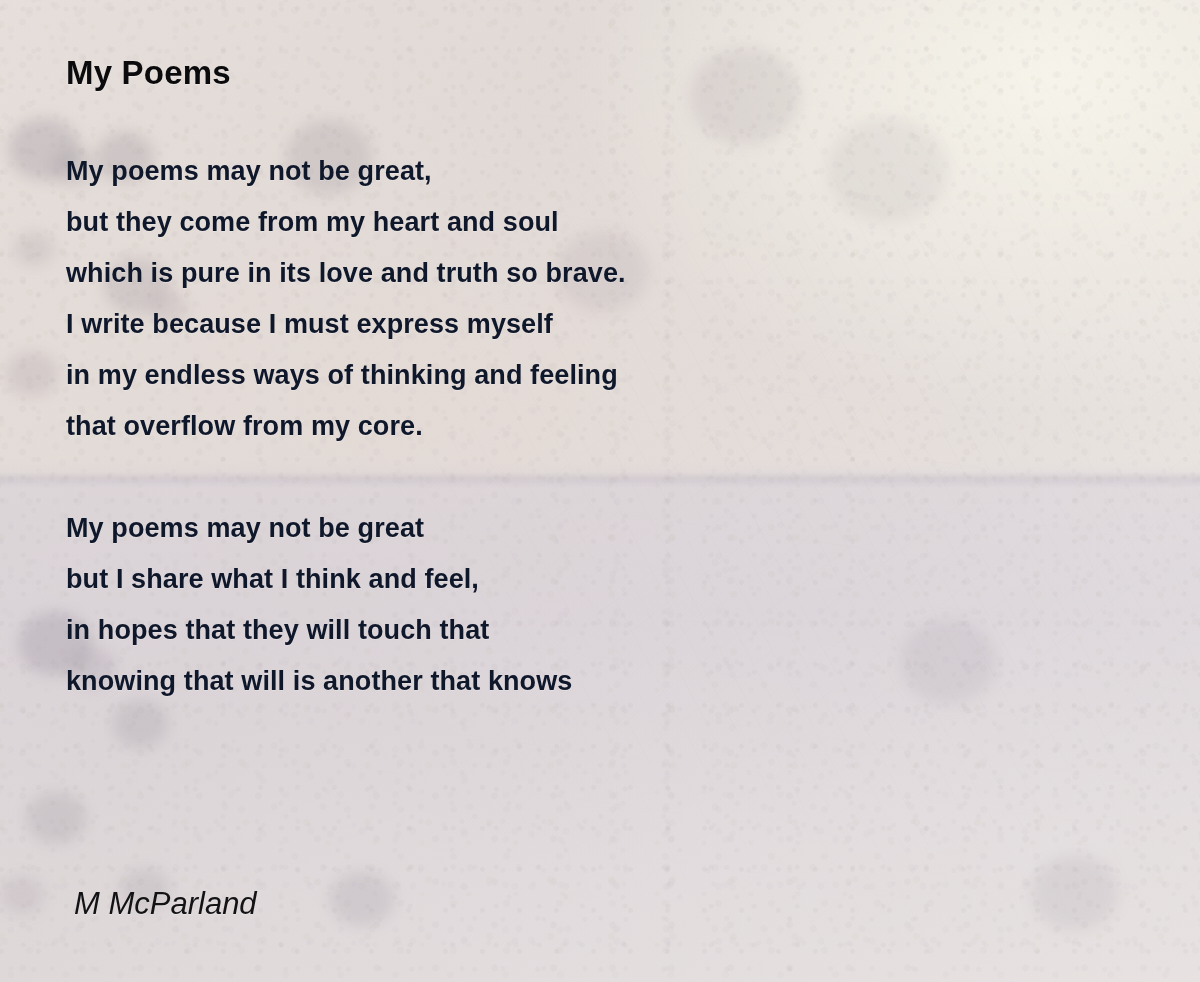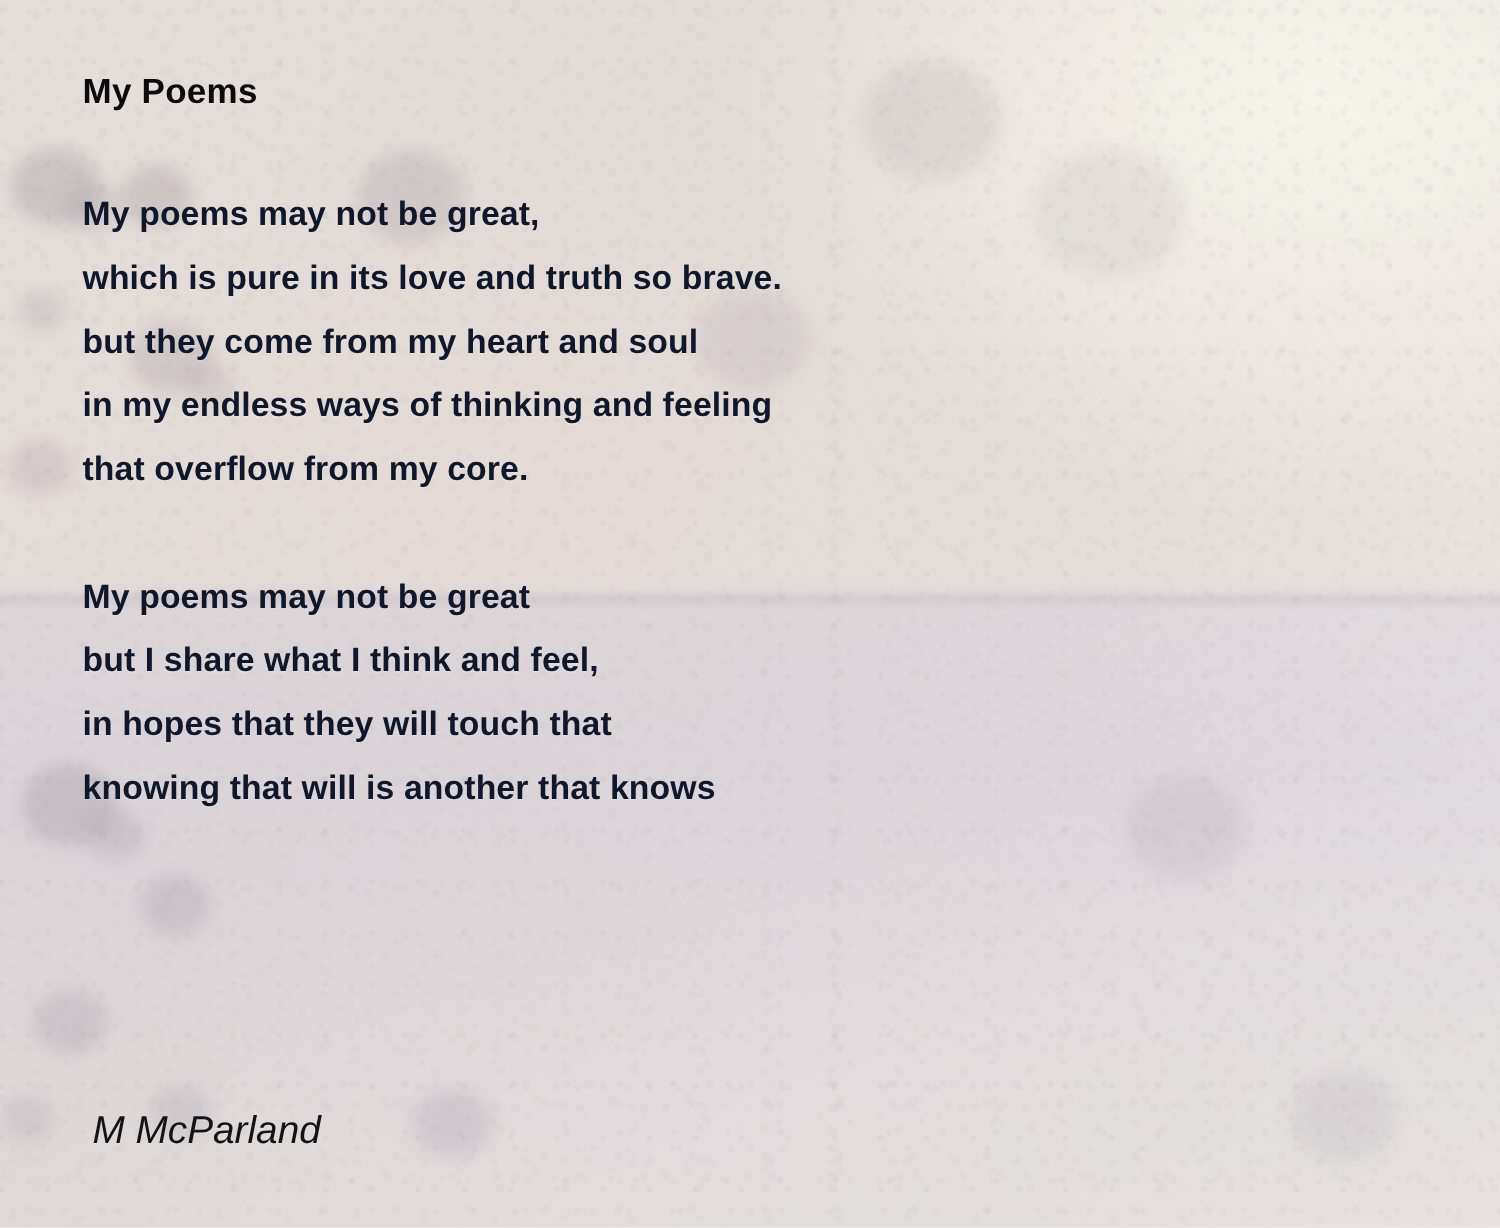--- a/index.html
+++ b/index.html
@@ -140,21 +140,21 @@
     inset: 0;
     z-index: 6;
     padding: 52px 60px 0 66px;
     box-sizing: border-box;
   }
 
   .poem-title {
     margin: 0;
     font-family: "Liberation Sans", sans-serif;
     font-weight: bold;
-    font-size: 28px;
+    font-size: 33px;
     line-height: 42px;
     letter-spacing: 0.2px;
     color: #0b0b0d;
     text-shadow: 0 1px 0 rgba(255,255,255,0.30);
   }
 
   .poem-body {
     margin-top: 52px;
   }
 
@@ -221,22 +221,23 @@
       <div class="blot" style="left: 900px; top: 620px; width: 96px; height: 84px; background: rgba(120, 110, 126, 0.1);"></div>
       <div class="blot" style="left: 1032px; top: 856px; width: 86px; height: 74px; background: rgba(120, 110, 126, 0.11);"></div>
     </div>
 
   <div class="poem-content">
     <h1 class="poem-title">My Poems</h1>
 
     <div class="poem-body" id="poem-body">
         <div class="stanza">
           <div class="poem-line">My poems may not be great,</div>
+          <div class="poem-line">but they come from my heart and soul</div>
           <div class="poem-line">which is pure in its love and truth so brave.</div>
-          <div class="poem-line">but they come from my heart and soul</div>
+          <div class="poem-line">I write because I must express myself</div>
           <div class="poem-line">in my endless ways of thinking and feeling</div>
           <div class="poem-line">that overflow from my core.</div>
         </div>
         <div class="stanza">
           <div class="poem-line">My poems may not be great</div>
           <div class="poem-line">but I share what I think and feel,</div>
           <div class="poem-line">in hopes that they will touch that</div>
           <div class="poem-line">knowing that will is another that knows</div>
         </div>
       </div>

